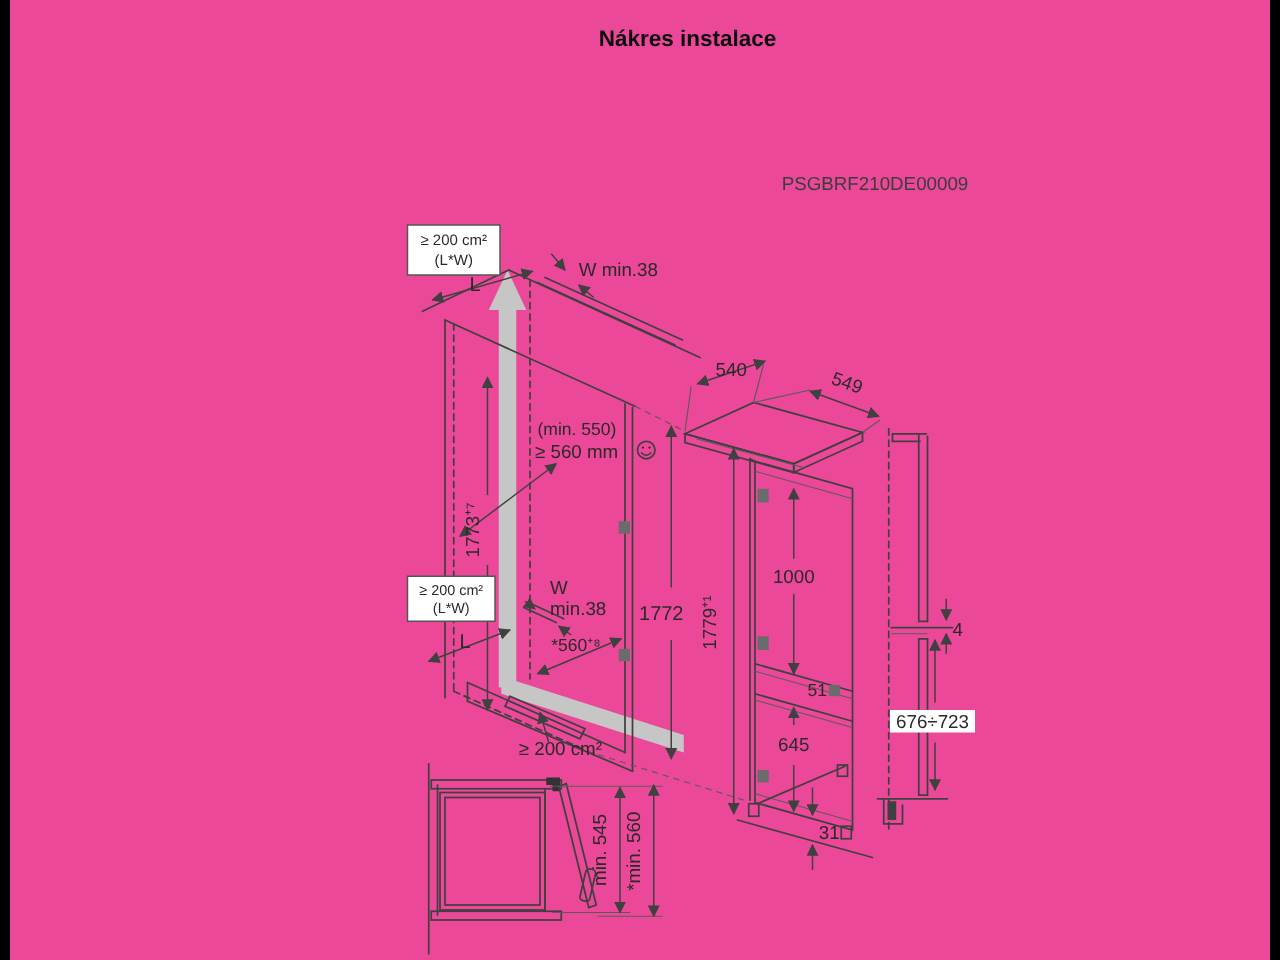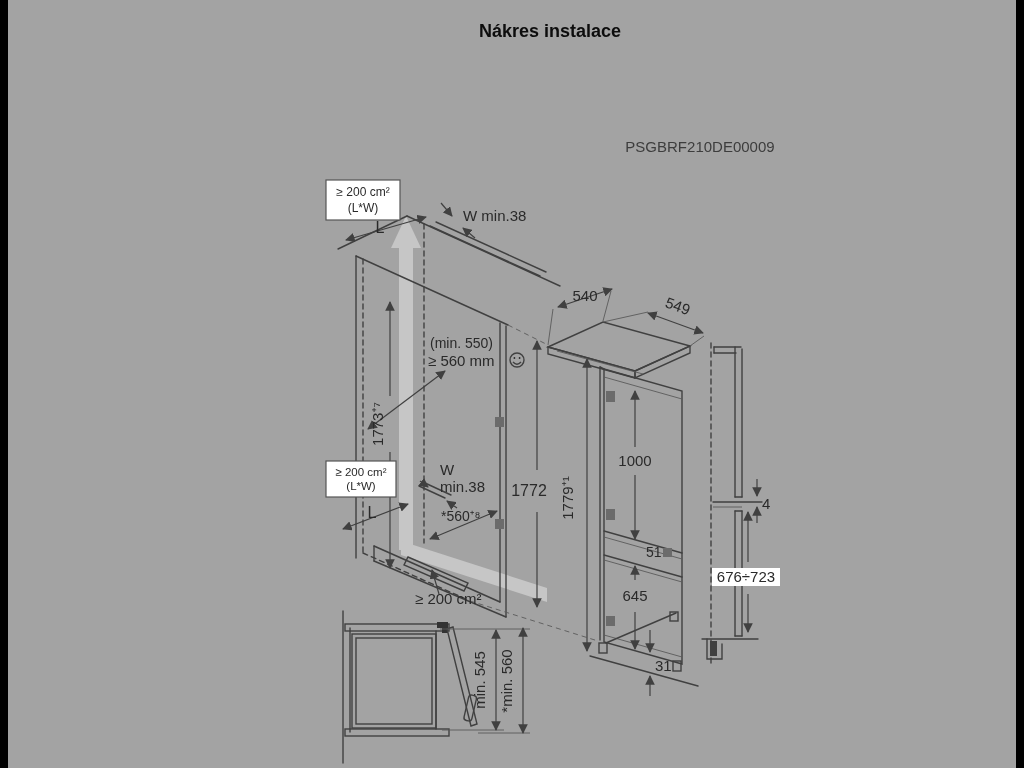--- a/index.html
+++ b/index.html
@@ -1,16 +1,16 @@
 <!DOCTYPE html>
 <html><head>
 <meta charset="utf-8">
 <style>
   html,body{margin:0;padding:0;background:#ffffff;width:1024px;height:768px;overflow:hidden;}
-  .stage{position:relative;width:1024px;height:768px;background:#a3a3a3;font-family:"Liberation Sans",sans-serif;text-align:center;}
+  .stage{position:relative;width:1024px;height:768px;background:#ec4899;font-family:"Liberation Sans",sans-serif;text-align:center;}
   svg{position:absolute;left:0;top:0;}
   .ln{stroke:#404040;stroke-width:1.4;fill:none;stroke-linecap:round;}
   .lnsq{stroke:#404040;stroke-width:1.4;fill:none;}
   .thin{stroke:#5a5a5a;stroke-width:0.9;fill:none;}
   .dash{stroke-dasharray:5 4;}
   .dim{stroke:#404040;stroke-width:1.2;fill:none;}
   .txt{font-family:"Liberation Sans",sans-serif;fill:#2a2a2a;font-size:15px;}
   .txt-sm{font-family:"Liberation Sans",sans-serif;fill:#2a2a2a;font-size:12px;}
   .txt-xs{font-family:"Liberation Sans",sans-serif;fill:#2a2a2a;font-size:11.5px;}
   .txt-md{font-family:"Liberation Sans",sans-serif;fill:#2a2a2a;font-size:14px;}

